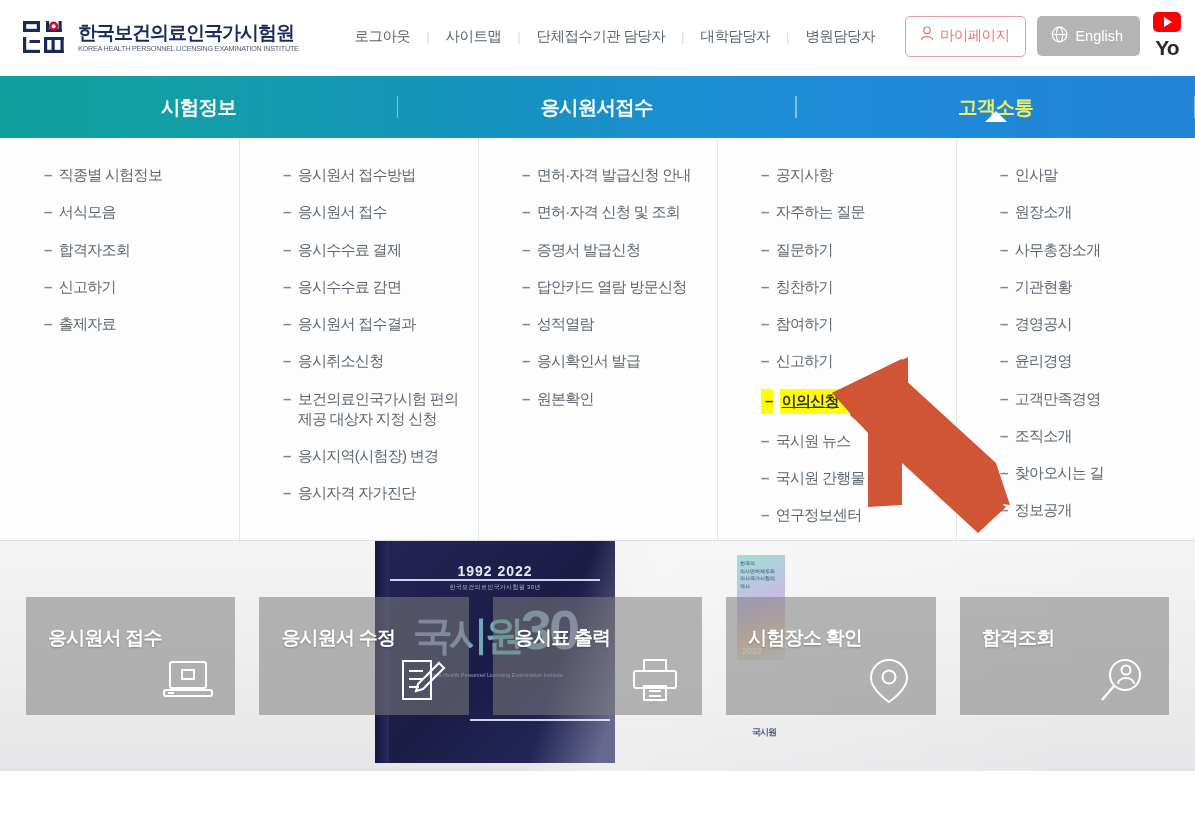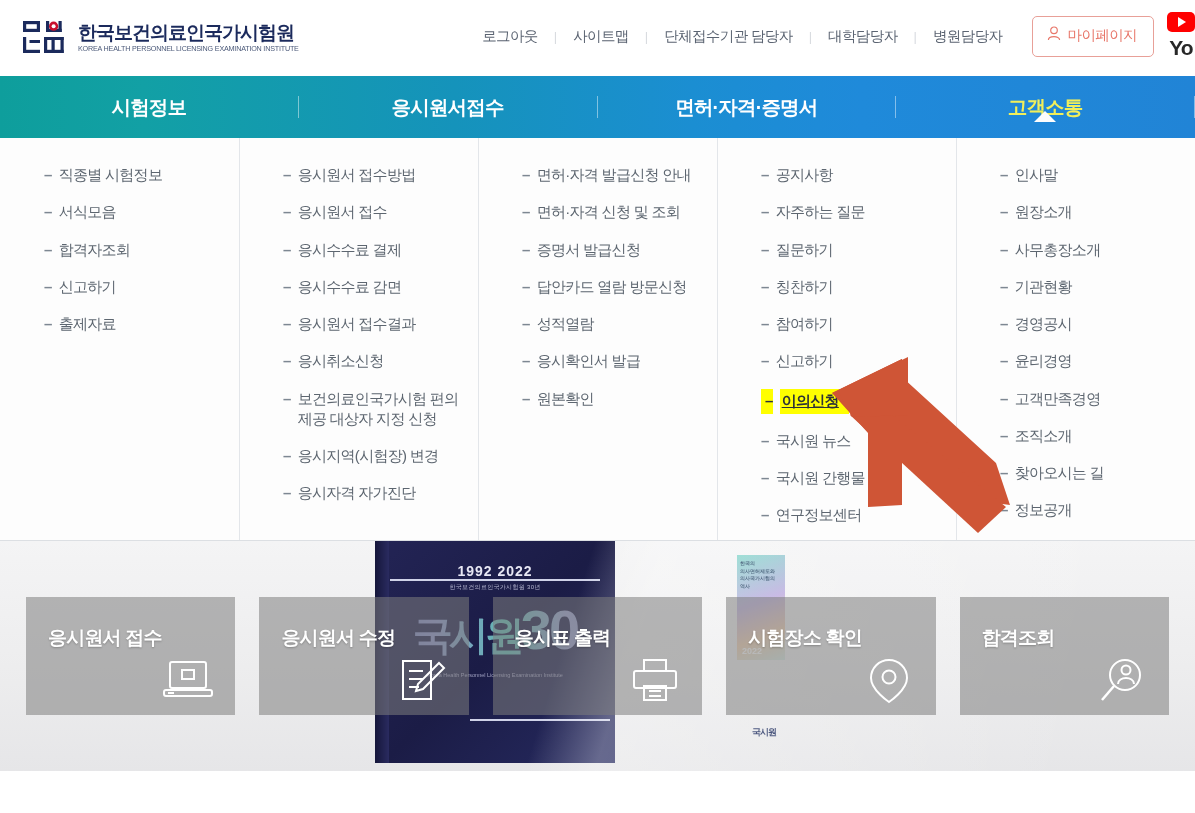--- a/index.html
+++ b/index.html
@@ -22,21 +22,21 @@
   }
   .logo-text-kr {
     font-size: 19px; font-weight: bold; color: #1b2a5c; letter-spacing: -1px;
     line-height: 1.05; white-space: nowrap;
   }
   .logo-text-en {
     font-size: 7.2px; color: #4a5878; letter-spacing: -0.2px; white-space: nowrap;
     transform: scaleY(1.05); transform-origin: left top; margin-top: 2px;
   }
 
-  .util { position:absolute; right: 0px; top: 12px; display:flex; align-items:center; gap: 0px; }
+  .util { position:absolute; right: 14px; top: 12px; display:flex; align-items:center; gap: 0px; }
   .util-link {
     font-size: 14.5px; color: #5b6472; padding: 0 16px; white-space: nowrap;
     letter-spacing: -0.6px; text-decoration:none; cursor:pointer;
   }
   .util-sep { color: #d8dbe0; font-size: 13px; }
   .btn-mypage {
     margin-left: 14px; border: 1px solid #e8a098; border-radius: 5px;
     color: #e8776a; font-size: 14.5px; padding: 9px 16px 11px 14px;
     display:flex; align-items:center; gap:6px; background:#fff; cursor:pointer;
     letter-spacing: -0.6px; white-space: nowrap;
@@ -201,36 +201,45 @@
       <div class="btn-mypage">
         <span>
           <svg width="14" height="15" viewBox="0 0 14 15">
             <circle cx="7" cy="4.3" r="3.3" fill="none" stroke="#e8776a" stroke-width="1.2"></circle>
             <path d="M1.4 14 C1.4 9.6 12.6 9.6 12.6 14" fill="none" stroke="#e8776a" stroke-width="1.2"></path>
           </svg>
         </span>
         <span>마이페이지</span>
       </div>
 
+      <div class="btn-english">
+        <span>
+          <svg width="17" height="17" viewBox="0 0 17 17">
+            <circle cx="8.5" cy="8.5" r="7.3" fill="none" stroke="#fff" stroke-width="1.2"></circle>
+            <ellipse cx="8.5" cy="8.5" rx="3.2" ry="7.3" fill="none" stroke="#fff" stroke-width="1.2"></ellipse>
+            <line x1="1.3" y1="8.5" x2="15.7" y2="8.5" stroke="#fff" stroke-width="1.2"></line>
+          </svg>
+        </span>
+        <span>English</span>
+      </div>
 
       <div class="yt-wrap">
         <div class="yt-badge">
             <span></span>
           </div>
         <div class="yt-word">Yo</div>
       </div>
     </div>
   </div>
 
   <div class="gnb">
     <div class="gnb-item">시험정보</div>
     <div class="gnb-divider"></div>
     <div class="gnb-item">응시원서접수</div>
     <div class="gnb-divider"></div>
-    <div class="gnb-item">면허·자격·증명서</div>
     <div class="gnb-divider"></div>
     <div class="gnb-item active">
       <span>고객소통</span>
       <span class="gnb-caret"></span>
     </div>
     <div class="gnb-divider"></div>
   </div>
 
   <div class="mega">
 

